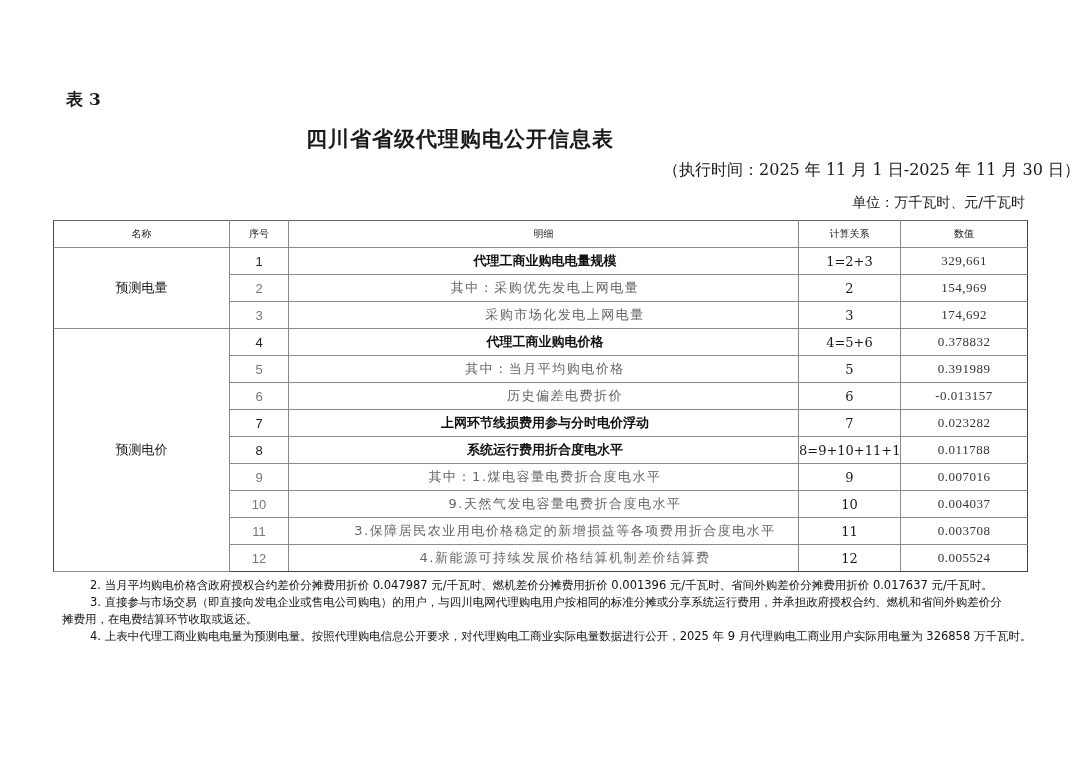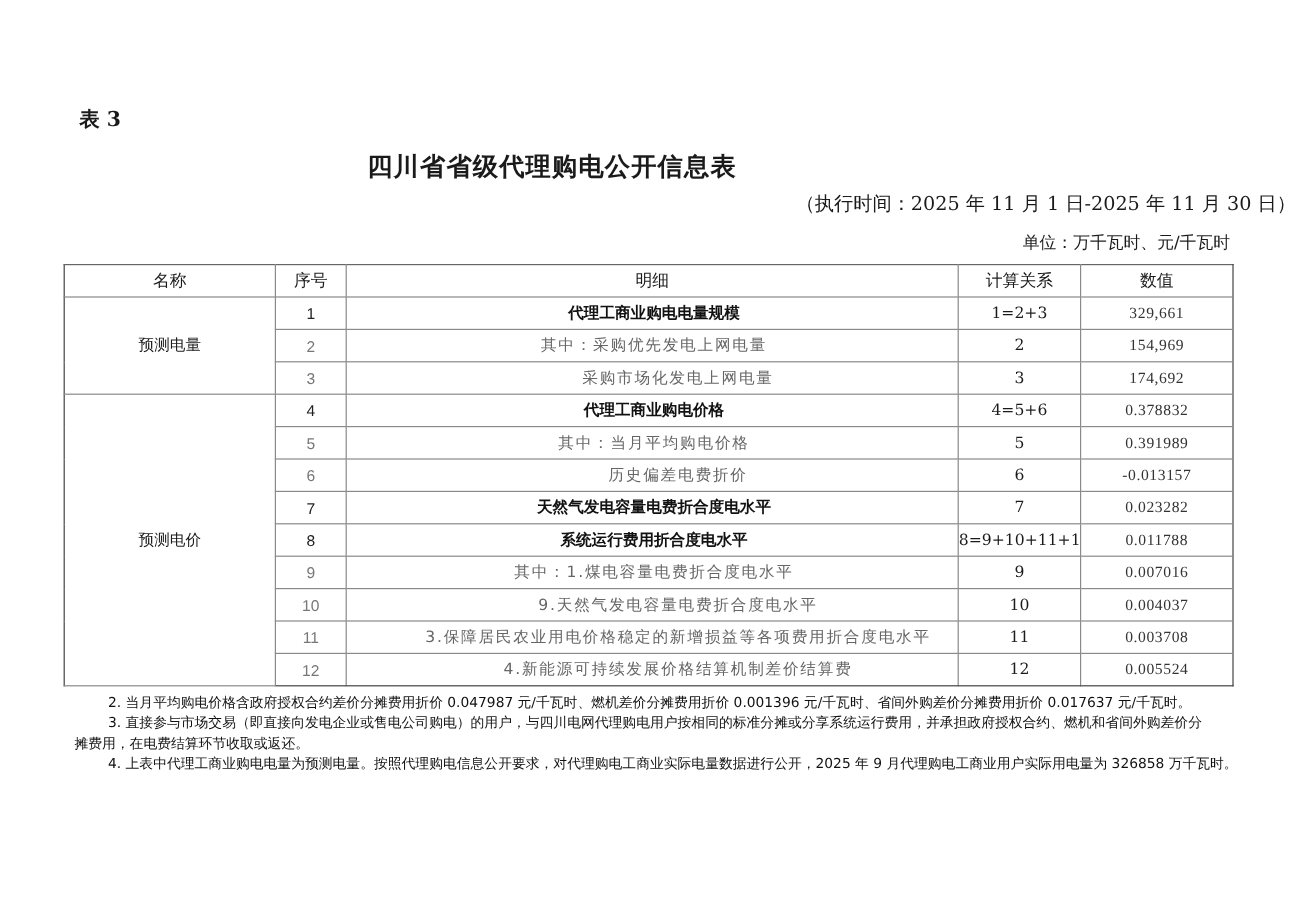--- a/index.html
+++ b/index.html
@@ -62,21 +62,21 @@
       border: 1px solid #8a8a8a;
       height: 26px;
       padding: 0;
       font-size: 13px;
       font-weight: normal;
       white-space: nowrap;
       overflow: hidden;
     }
     .info-table .outer-left { border-left: 1.5px solid #444; }
     .info-table .outer-right { border-right: 1.5px solid #444; }
-    .info-table thead th { border-top: 1.5px solid #666; height: 26px; font-family: "DejaVu Sans", sans-serif; font-size: 14px; }
+    .info-table thead th { border-top: 1.5px solid #666; height: 26px; font-family: "DejaVu Sans", sans-serif; font-size: 10px; }
     .info-table tbody tr:last-child td { border-bottom: 1.5px solid #444; }
     .group-sep td { border-top: 1.5px solid #444; }
     .c-name { text-align: center; font-family: "DejaVu Sans", sans-serif; }
     .c-seq { text-align: center; font-family: "Liberation Sans", sans-serif; color: #222; font-size: 14px; }
     .c-seq.light { color: #777; }
     .c-detail { text-align: center; padding-left: 3px !important; font-family: "DejaVu Sans", sans-serif; }
     .c-detail.bold { font-weight: bold; color: #111; }
     .c-detail.light { color: #666; letter-spacing: 1.5px; }
     .c-detail .indent { display: inline-block; width: 40px; }
     .c-calc { text-align: center; font-weight: bold; font-family: "DejaVu Serif", serif; font-size: 12px; }
@@ -156,21 +156,21 @@
       <td class="c-value outer-right">0.391989</td>
     </tr>
     <tr>
       <td class="c-seq light">6</td>
       <td class="c-detail light"><span class="indent"></span><span>历史偏差电费折价</span></td>
       <td class="c-calc">6</td>
       <td class="c-value outer-right">-0.013157</td>
     </tr>
     <tr>
       <td class="c-seq">7</td>
-      <td class="c-detail bold">天然气发电容量电费折合度电水平</td>
+      <td class="c-detail bold">上网环节线损费用参与分时电价浮动</td>
       <td class="c-calc">7</td>
       <td class="c-value outer-right">0.023282</td>
     </tr>
     <tr>
       <td class="c-seq">8</td>
       <td class="c-detail bold">系统运行费用折合度电水平</td>
       <td class="c-calc">8=9+10+11+12</td>
       <td class="c-value outer-right">0.011788</td>
     </tr>
     <tr>

